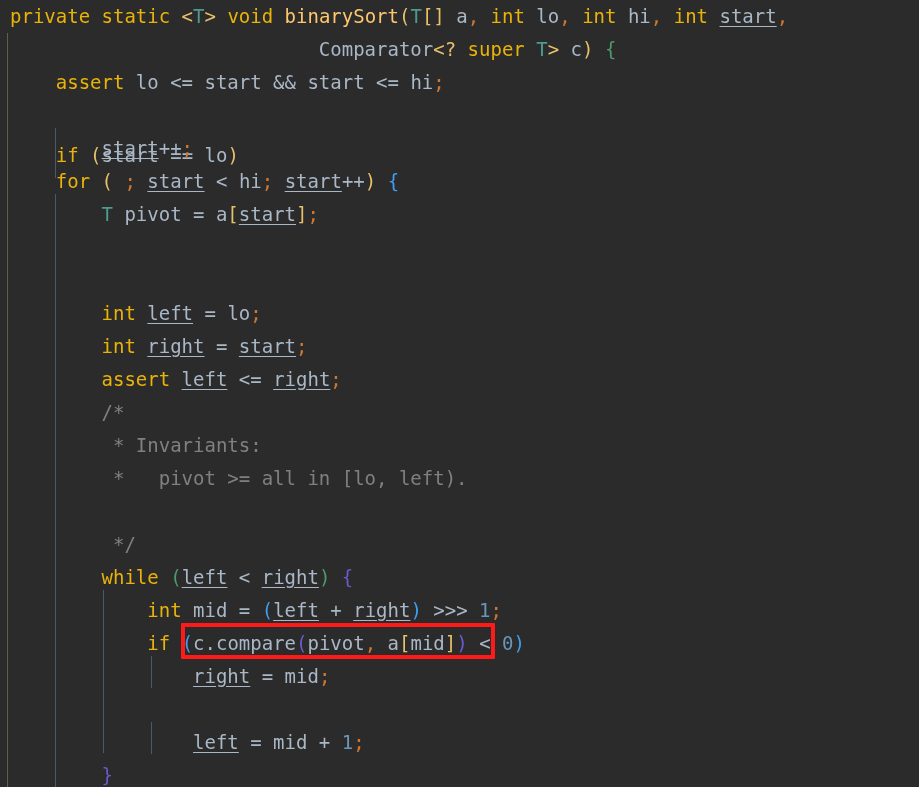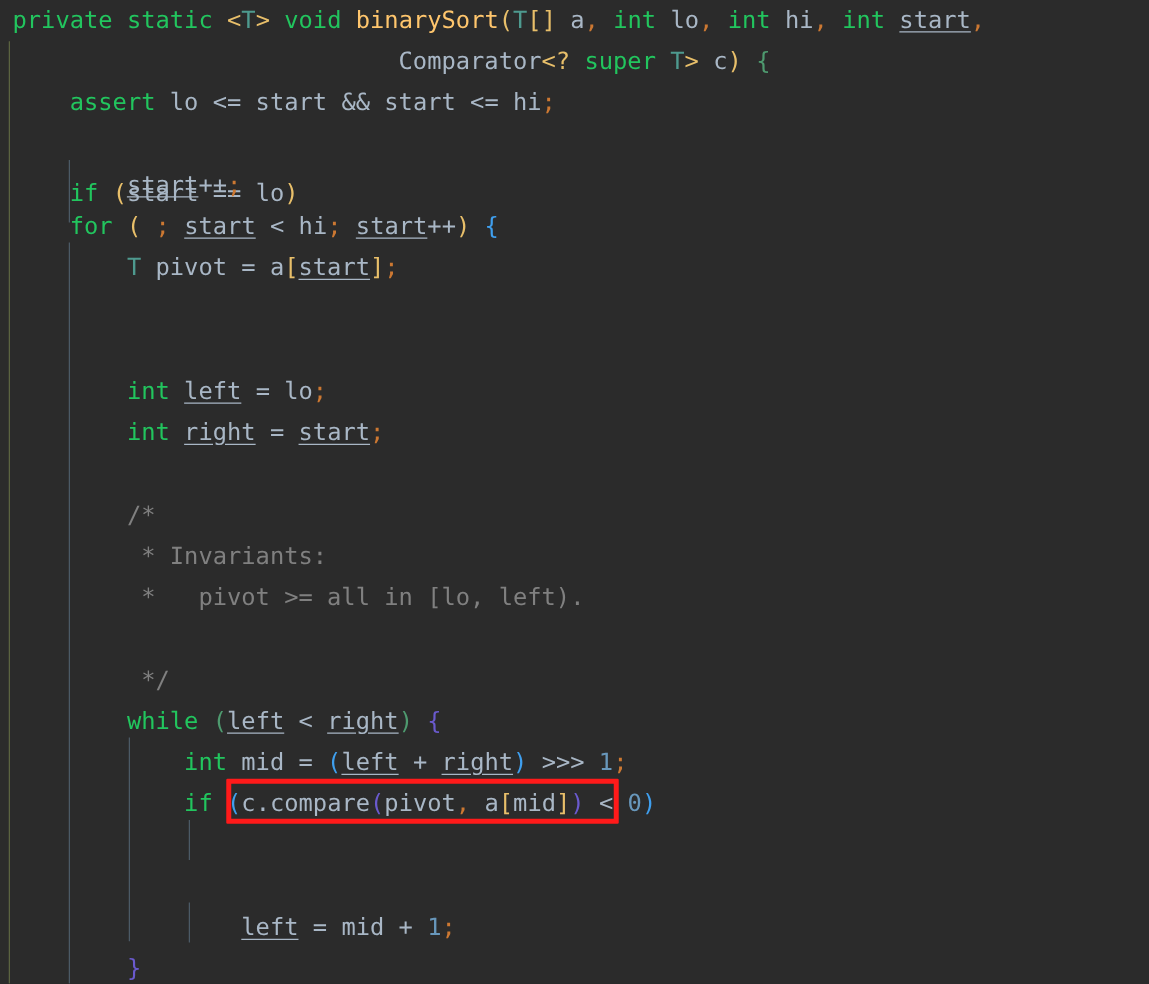--- a/index.html
+++ b/index.html
@@ -29,21 +29,21 @@
   .guide { position: absolute; width: 1px; }
   .code-line {
     position: absolute;
     left: 0;
     height: 33px;
     line-height: 33px;
     white-space: pre;
     color: #a9b7c6;
     letter-spacing: 0px;
   }
-  .kw      { color: #22c55e; }
+  .kw      { color: #eab308; }
   .mname   { color: #ffc66d; }
   .type    { color: #4e9a8f; }
   .ident   { color: #a9b7c6; }
   .field   { color: #a9b7c6; text-decoration: underline; text-underline-offset: 3px; }
   .num     { color: #6897bb; }
   .cmt     { color: #808080; }
   .angle   { color: #e8bf6a; }
   .br-y    { color: #e8bf6a; }
   .br-b    { color: #3f9fee; }
   .br-g    { color: #4e9a6f; }
@@ -75,27 +75,29 @@
       <div class="code-line" style="left: 10px; top: 0px;"><span class="kw">private static </span><span class="angle">&lt;</span><span class="type">T</span><span class="angle">&gt; </span><span class="kw">void </span><span class="mname">binarySort</span><span class="br-y">(</span><span class="type">T</span><span class="br-y">[]</span><span class="ident"> a</span><span class="punct">,</span><span class="ident"> </span><span class="kw">int</span><span class="ident"> lo</span><span class="punct">,</span><span class="ident"> </span><span class="kw">int</span><span class="ident"> hi</span><span class="punct">,</span><span class="ident"> </span><span class="kw">int</span><span class="ident"> </span><span class="field">start</span><span class="punct">,</span></div>
       <div class="code-line" style="left: 10px; top: 33px;"><span class="ident">                           </span><span class="ident">Comparator</span><span class="angle">&lt;?</span><span class="kw"> super </span><span class="type">T</span><span class="angle">&gt;</span><span class="ident"> c</span><span class="br-y">)</span><span class="ident"> </span><span class="br-g">{</span></div>
       <div class="code-line" style="left: 10px; top: 66px;"><span class="ident">    </span><span class="kw">assert</span><span class="ident"> lo &lt;= start &amp;&amp; start &lt;= hi</span><span class="punct">;</span></div>
       <div class="code-line" style="left: 10px; top: 99px; margin-top: 40px;"><span class="ident">    </span><span class="kw">if</span><span class="ident"> </span><span class="br-y">(</span><span class="ident">start</span><span class="ident"> == lo</span><span class="br-y">)</span></div>
       <div class="code-line" style="left: 10px; top: 132px;"><span class="ident">        </span><span class="field">start</span><span class="ident">++</span><span class="punct">;</span></div>
       <div class="code-line" style="left: 10px; top: 165px;"><span class="ident">    </span><span class="kw">for</span><span class="ident"> </span><span class="br-y">(</span><span class="ident"> </span><span class="punct">;</span><span class="ident"> </span><span class="field">start</span><span class="ident"> &lt; hi</span><span class="punct">;</span><span class="ident"> </span><span class="field">start</span><span class="ident">++</span><span class="br-y">)</span><span class="ident"> </span><span class="br-b">{</span></div>
       <div class="code-line" style="left: 10px; top: 198px;"><span class="ident">        </span><span class="type">T</span><span class="ident"> pivot = a</span><span class="br-y">[</span><span class="field">start</span><span class="br-y">]</span><span class="punct">;</span></div>
       <div class="code-line" style="left: 10px; top: 231px;"></div>
       <div class="code-line" style="left: 10px; top: 297px;"><span class="ident">        </span><span class="kw">int</span><span class="ident"> </span><span class="field">left</span><span class="ident"> = lo</span><span class="punct">;</span></div>
       <div class="code-line" style="left: 10px; top: 330px;"><span class="ident">        </span><span class="kw">int</span><span class="ident"> </span><span class="field">right</span><span class="ident"> = </span><span class="field">start</span><span class="punct">;</span></div>
+      <div class="code-line" style="left: 10px; top: 363px;"><span class="ident">        </span><span class="kw">assert</span><span class="ident"> </span><span class="field">left</span><span class="ident"> &lt;= </span><span class="field">right</span><span class="punct">;</span></div>
       <div class="code-line" style="left: 10px; top: 396px;"><span class="ident">        </span><span class="cmt">/*</span></div>
       <div class="code-line" style="left: 10px; top: 429px;"><span class="ident">         </span><span class="cmt">* Invariants:</span></div>
       <div class="code-line" style="left: 10px; top: 462px;"><span class="ident">         </span><span class="cmt">*   pivot &gt;= all in [lo, left).</span></div>
       <div class="code-line" style="left: 10px; top: 495px;"><span class="ident">         </span></div>
       <div class="code-line" style="left: 10px; top: 528px;"><span class="ident">         </span><span class="cmt">*/</span></div>
       <div class="code-line" style="left: 10px; top: 561px;"><span class="ident">        </span><span class="kw">while</span><span class="ident"> </span><span class="br-g">(</span><span class="field">left</span><span class="ident"> &lt; </span><span class="field">right</span><span class="br-g">)</span><span class="ident"> </span><span class="br-p">{</span></div>
       <div class="code-line" style="left: 10px; top: 594px;"><span class="ident">            </span><span class="kw">int</span><span class="ident"> mid = </span><span class="br-b">(</span><span class="field">left</span><span class="ident"> + </span><span class="field">right</span><span class="br-b">)</span><span class="ident"> &gt;&gt;&gt; </span><span class="num">1</span><span class="punct">;</span></div>
       <div class="code-line" style="left: 10px; top: 627px;"><span class="ident">            </span><span class="kw">if</span><span class="ident"> </span><span class="br-b">(</span><span class="ident">c.compare</span><span class="br-p">(</span><span class="ident">pivot</span><span class="punct">,</span><span class="ident"> a</span><span class="br-y">[</span><span class="ident">mid</span><span class="br-y">]</span><span class="br-p">)</span><span class="ident"> &lt; </span><span class="num">0</span><span class="br-b">)</span></div>
+      <div class="code-line" style="left: 10px; top: 660px;"><span class="ident">                </span><span class="field">right</span><span class="ident"> = mid</span><span class="punct">;</span></div>
       <div class="code-line" style="left: 10px; top: 726px;"><span class="ident">                </span><span class="field">left</span><span class="ident"> = mid + </span><span class="num">1</span><span class="punct">;</span></div>
       <div class="code-line" style="left: 10px; top: 759px;"><span class="ident">        </span><span class="br-p">}</span></div>
     </div>
 
   <div id="highlight-box" style="left: 181px; top: 623px; width: 314px; height: 36px; border-color: rgb(255, 26, 26); border-width: 4px;"></div>
 
 </div>
 
 </body></html>

